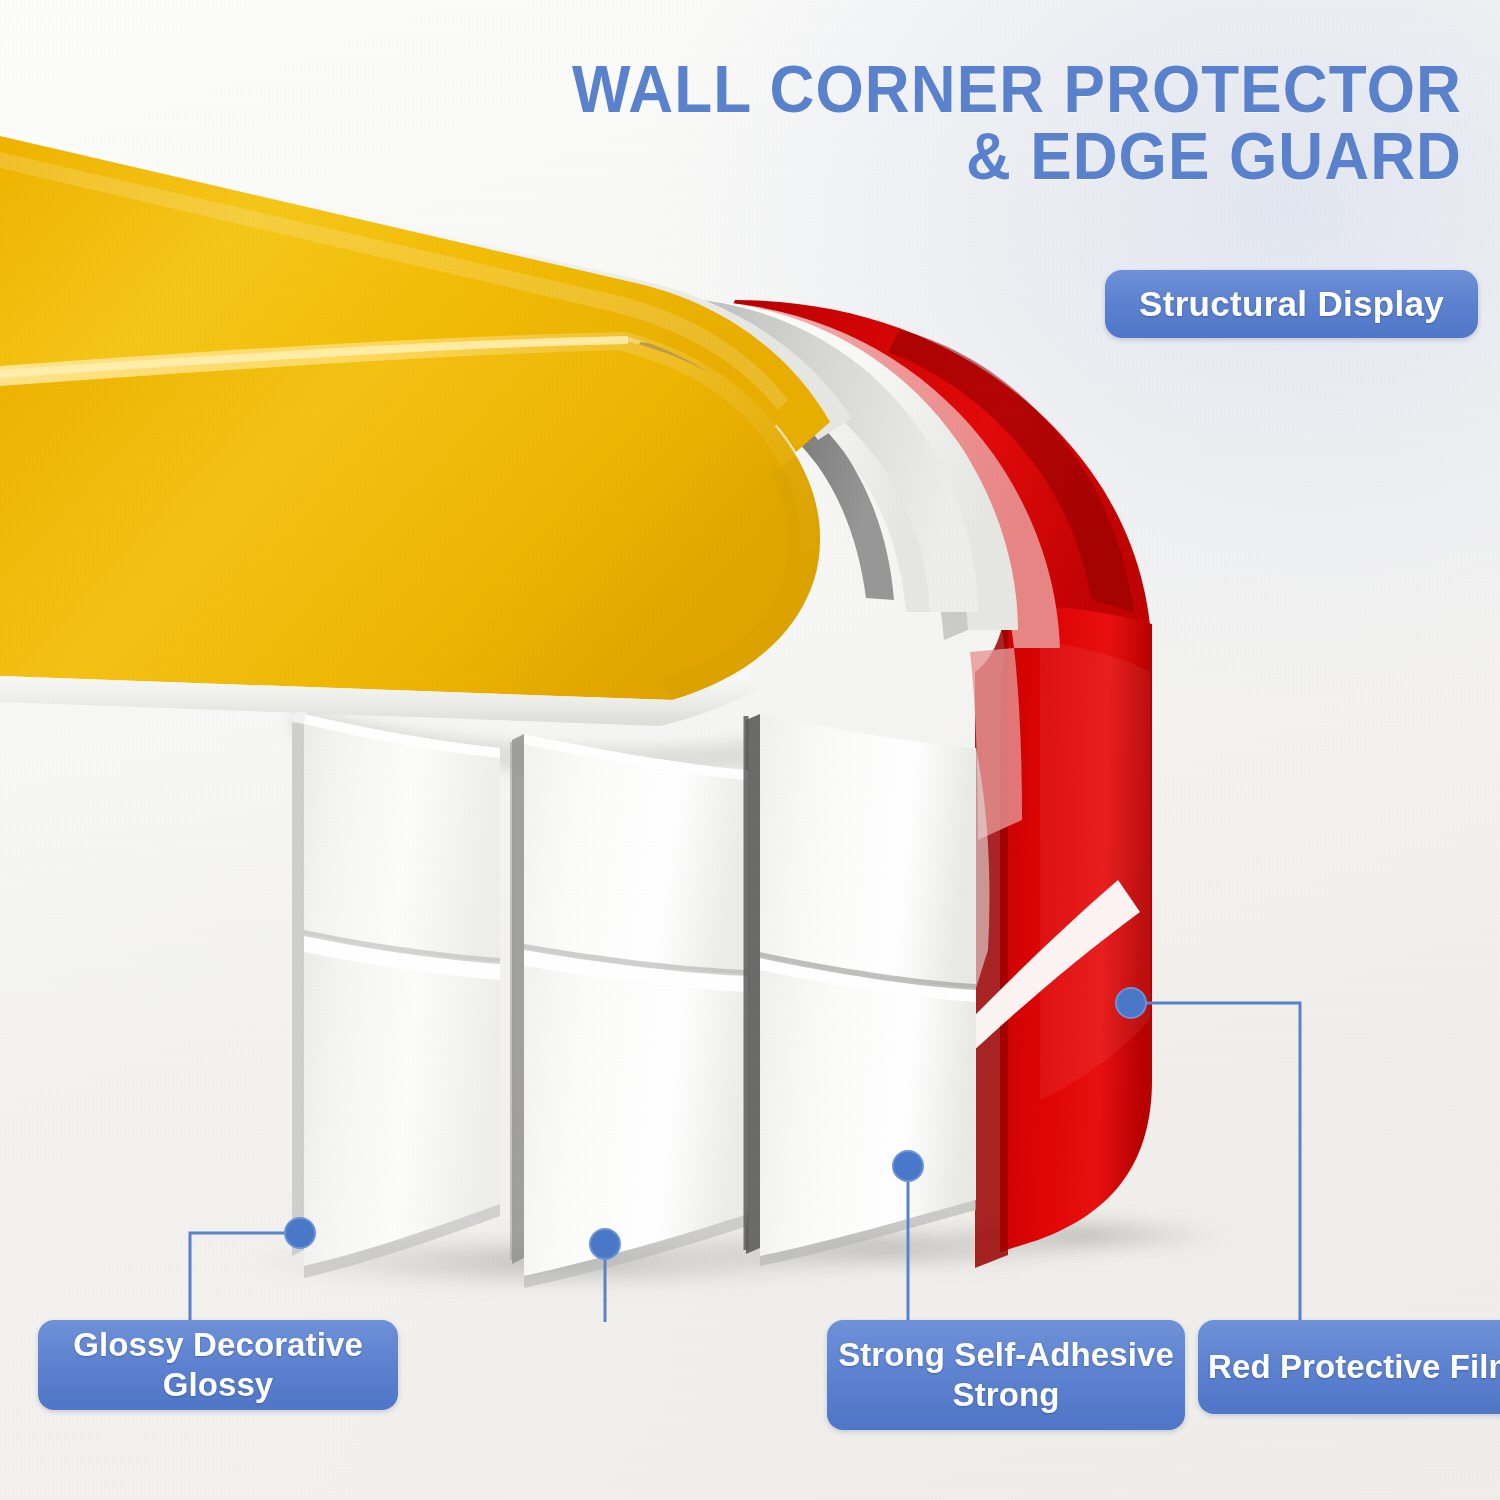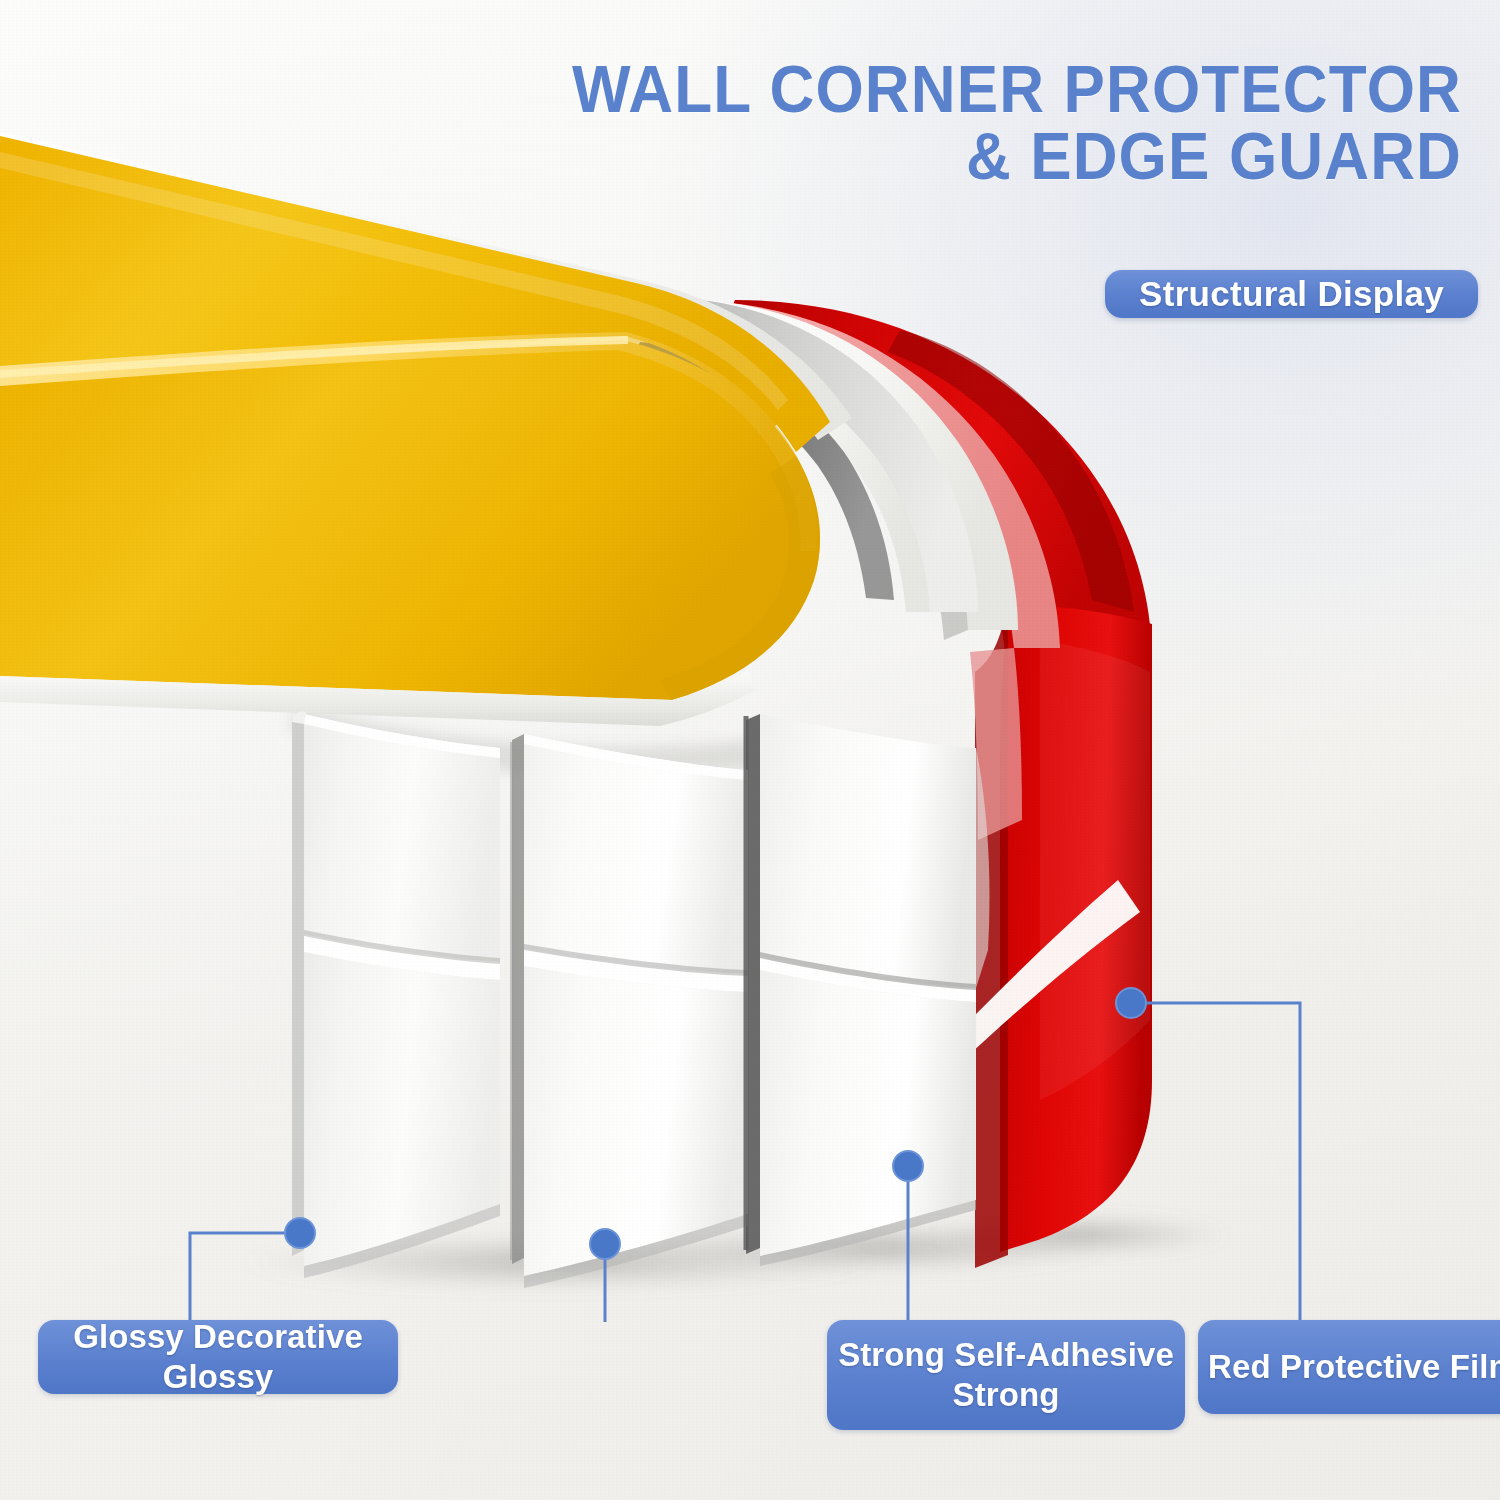--- a/index.html
+++ b/index.html
@@ -64,21 +64,21 @@
     white-space: nowrap;
     transform: scaleX(.94);
     transform-origin: right center;
   }
 
   
   #badge {
     position: absolute;
     right: 22px;
     top: 270px;
-    height: 48px;
+    height: 68px;
     padding: 0 34px;
     display: flex;
     align-items: center;
     justify-content: center;
     border-radius: 17px;
     background: linear-gradient(180deg, #6e91d8 0%, #5b80ce 52%, #5077c8 100%);
     box-shadow: 0 2px 5px rgba(40,60,110,.22);
     z-index: 7;
     margin-left: 8px;
   }
@@ -107,21 +107,21 @@
   }
   .callout .callout-text {
     font-size: 33px;
     font-weight: 700;
     line-height: 1.22;
     color: #ffffff;
     letter-spacing: .1px;
     text-shadow: 0 1px 2px rgba(30,50,100,.38);
   }
 
-  #callout-1 { left: 38px;   top: 1320px; width: 360px; height: 74px; }
+  #callout-1 { left: 38px;   top: 1320px; width: 360px; height: 90px; }
   #callout-2 { left: 420px;  top: 1320px; width: 360px; height: 94px; }
   #callout-3 { left: 827px;  top: 1320px; width: 358px; height: 110px; }
   #callout-4 { left: 1198px; top: 1320px; width: 330px; height: 94px; }
 
   
   #leaders {
     position: absolute;
     left: 0; top: 0;
     width: 1500px; height: 1500px;
     z-index: 6;

